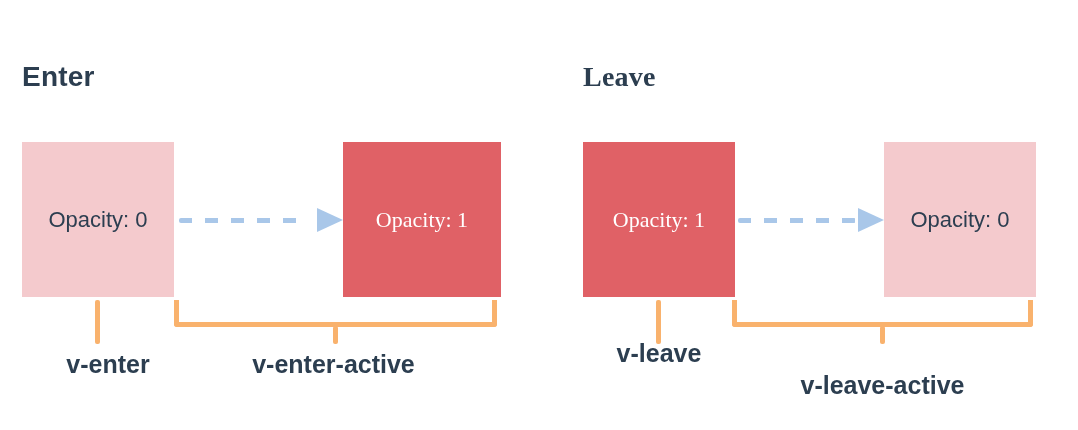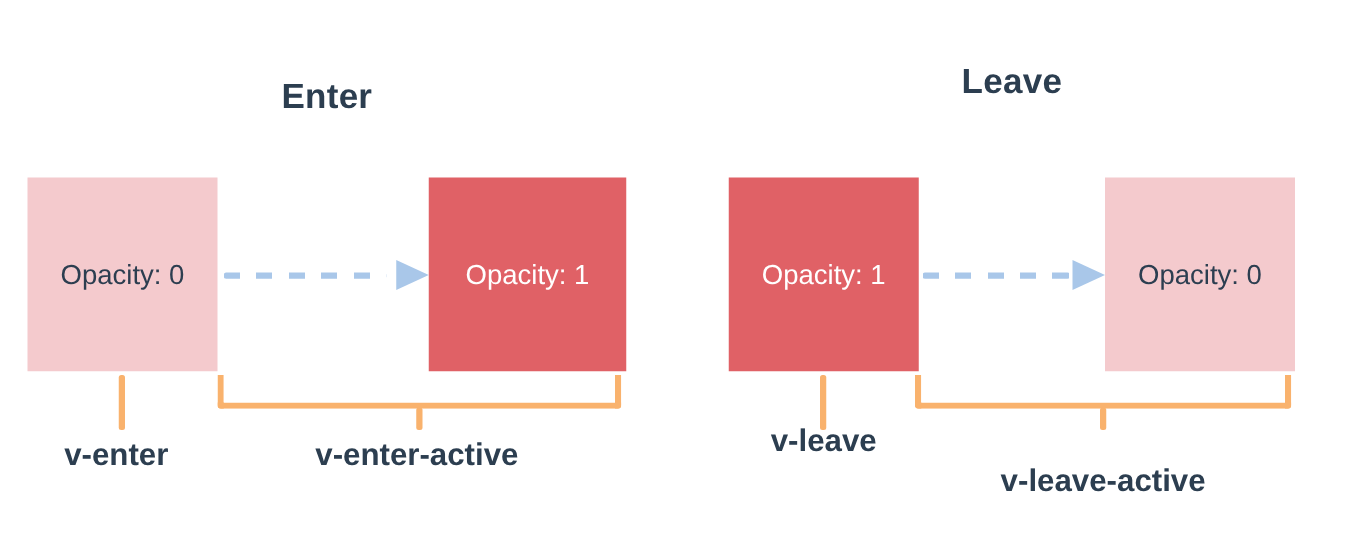--- a/index.html
+++ b/index.html
@@ -18,41 +18,41 @@
   }
   #canvas {
     position: relative;
     width: 1078px;
     height: 430px;
     background: var(--color-background, #fff);
     overflow: hidden;
   }
   .abs { position: absolute; }
   .section-title {
-    text-align: center;
     font-size: 28px;
     font-weight: bold;
     line-height: 30px;
     color: var(--color-text, #2c3e50);
     letter-spacing: 0.2px;
   }
   .opacity-box {
     display: flex;
     align-items: center;
     justify-content: center;
     font-size: 22px;
     line-height: 26px;
   }
   .box-faded {
     background: var(--color-box_faded, #f4cacd);
     color: var(--color-text, #2c3e50);
   }
   .box-solid {
     background: var(--color-box_solid, #e06166);
     color: var(--color-box_solid_text, #ffffff);
+    font-family: Liberation Serif, serif;
   }
   .arrow-dashes {
     height: 5px;
     border-radius: 2px;
     background: repeating-linear-gradient(
       to right,
       var(--color-arrow, #a9c7e9) 0 13px,
       transparent 13px 26px
     );
   }
@@ -101,26 +101,26 @@
 
     <div class="abs opacity-box box-solid" style="left:343px; top:142px; width:158px; height:155px;">
       <span>Opacity: 1</span>
     </div>
 
     <div class="abs class-tick" style="left:95px; top:300px; height:44px;"></div>
 
     <div class="abs class-bracket" style="left:174px; top:300px; width:323px; height:27px;"></div>
     <div class="abs class-tick" style="left:333px; top:326px; height:18px;"></div>
 
-    <div class="abs class-label" style="left:13px; top:351px; width:160px;">v-enter</div>
+    <div class="abs class-label" style="left:28px; top:351px; width:160px;">v-enter</div>
     <div class="abs class-label" style="left:213px; top:351px; width:241px;">v-enter-active</div>
   </div>
 
   <div>
-    <div class="abs section-title" style="left:583px; top:50px; width:453px;">Leave</div>
+    <div class="abs section-title" style="left:583px; top:62px; width:453px;font-family:Liberation Serif, serif;">Leave</div>
 
     <div class="abs opacity-box box-solid" style="left:583px; top:142px; width:152px; height:155px;">
       <span>Opacity: 1</span>
     </div>
 
     <div>
       <div class="abs arrow-dashes" style="left:738px; top:218px; width:118px;"></div>
       <div class="abs arrow-head" style="left:858px; top:208px;"></div>
     </div>
 

